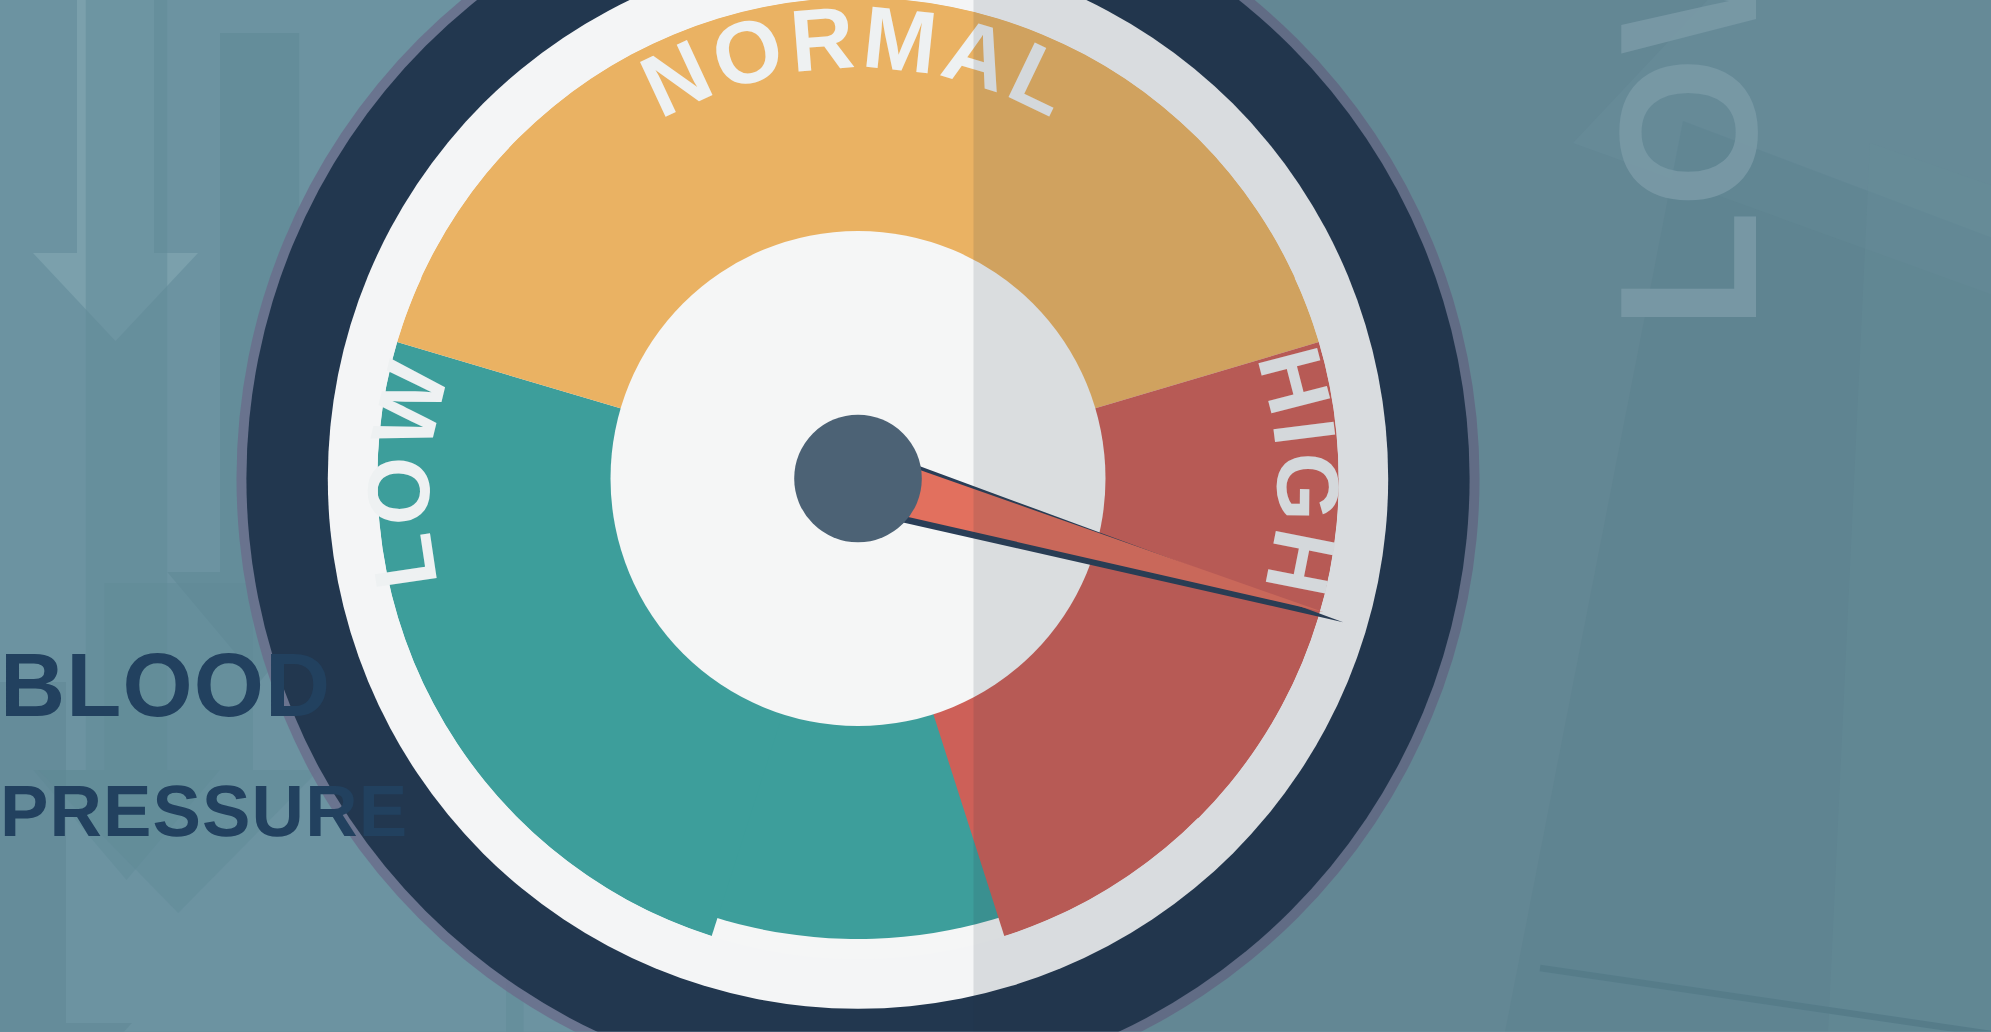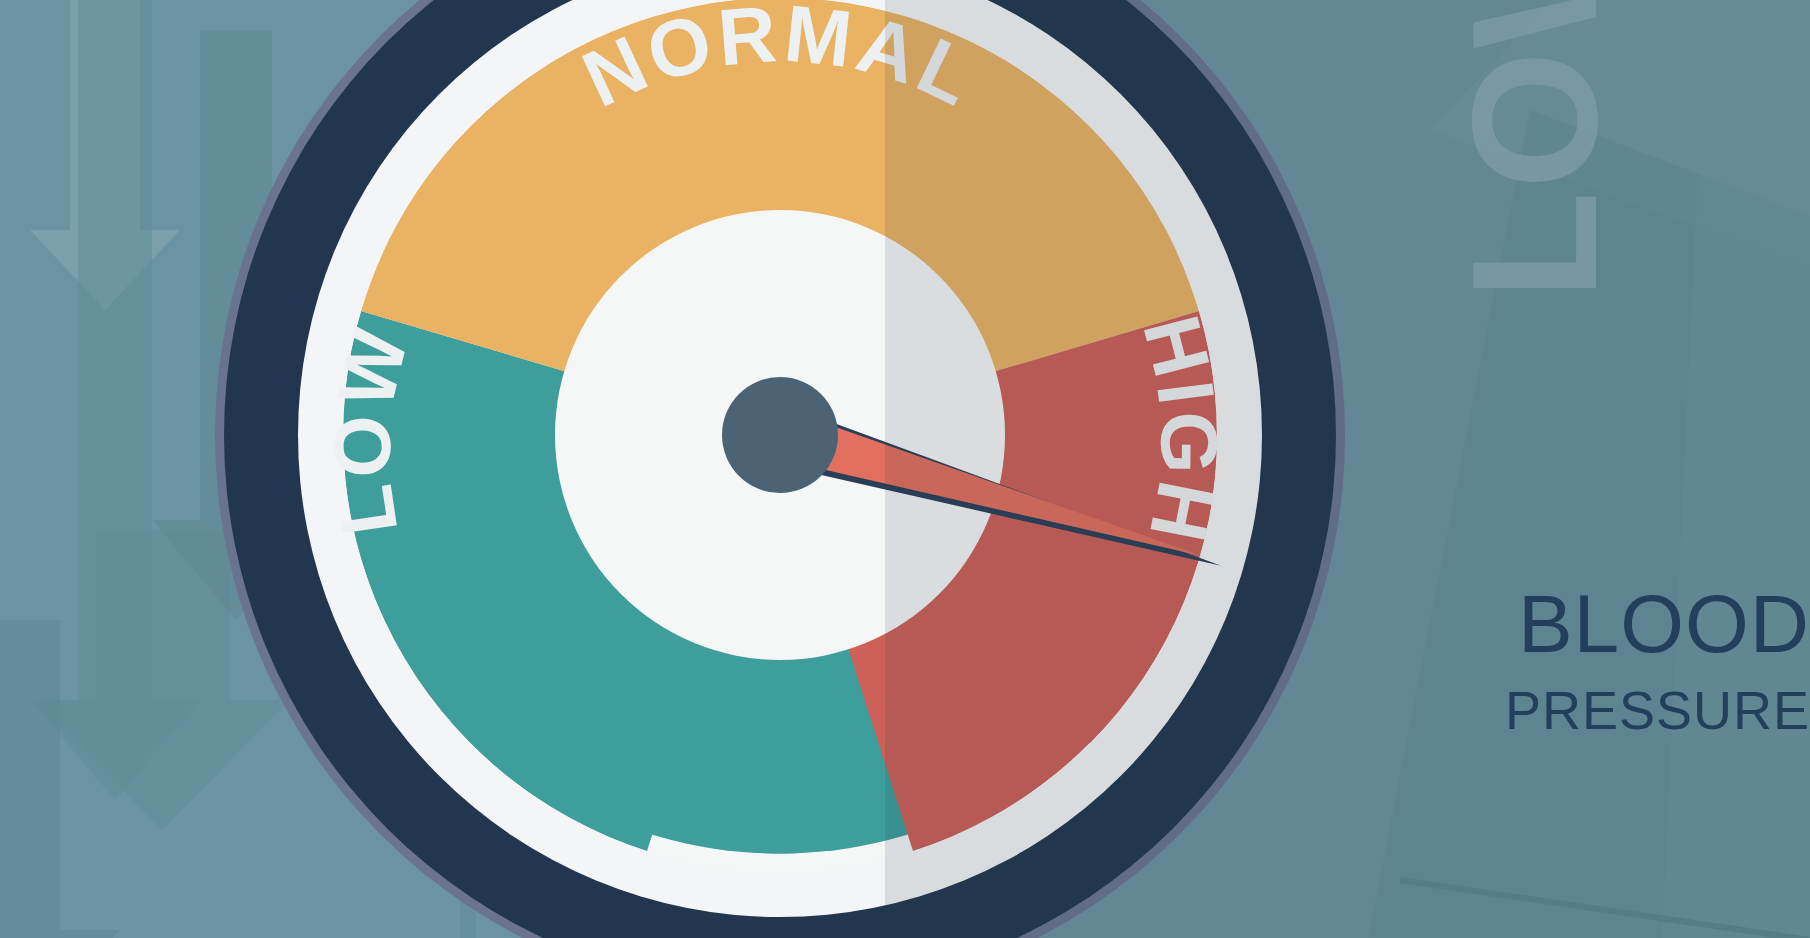--- a/index.html
+++ b/index.html
@@ -42,29 +42,28 @@
   #right-shade{
     position:absolute;left:885px;top:0;width:925px;height:938px;
     background:rgba(40,55,70,.13);
     pointer-events:none;
   }
 
   
   .cap{
     position:absolute;
     left:0;right:0;
-    text-align:right;
+    text-align:left;
     color:#22415f;
-    font-weight:400;
+    font-weight:700;
     letter-spacing:1px;
     line-height:1.0;
-    margin-left:26px;
   }
   #cap1{top:583px;font-size:82px;}
-  #cap2{top:683px;font-size:54px;}
+  #cap2{top:704px;font-size:66px;}
 </style>
 </head>
 <body>
 
 <div id="stage">
 
   <div class="bg-layer">
     <svg class="bg-svg" width="1810" height="938" viewBox="0 0 1810 938">
       <rect x="0" y="0" width="1810" height="938" fill="#6d93a0"></rect>
 

